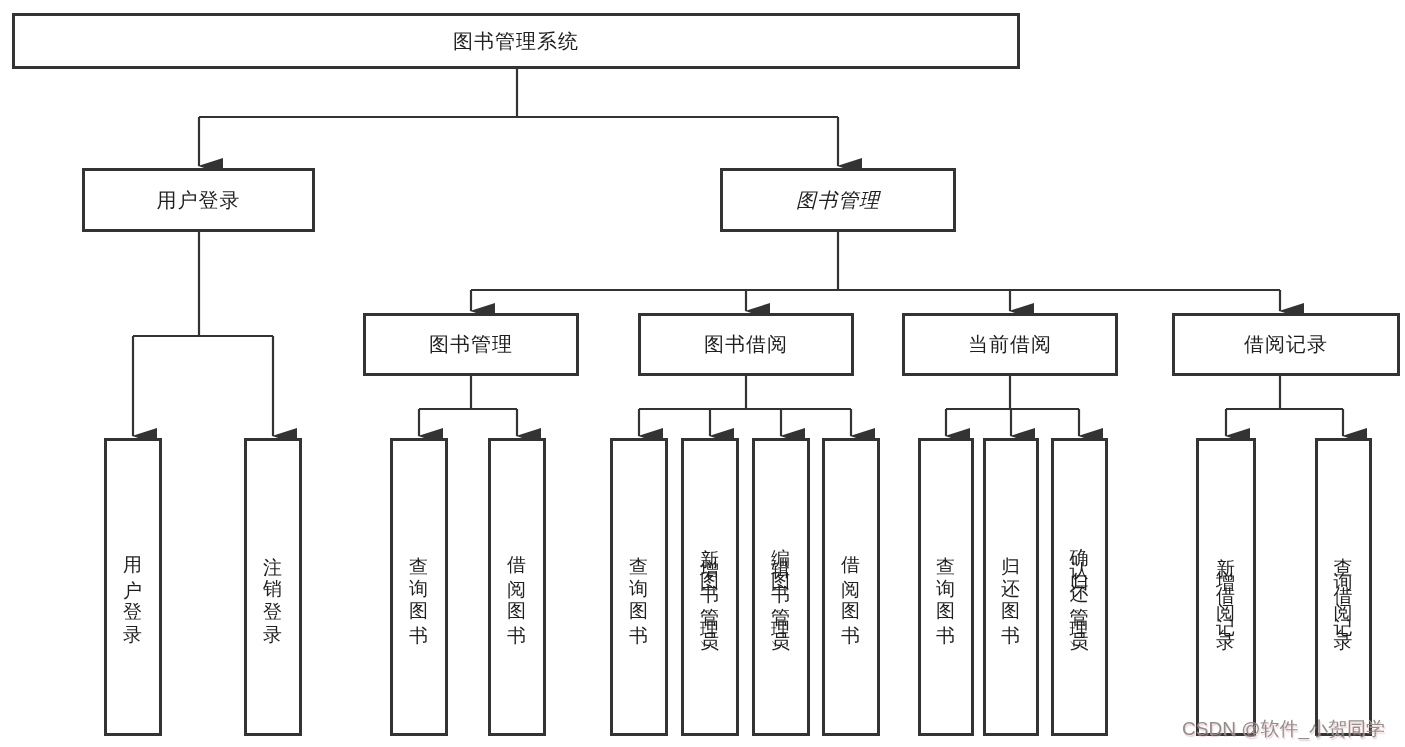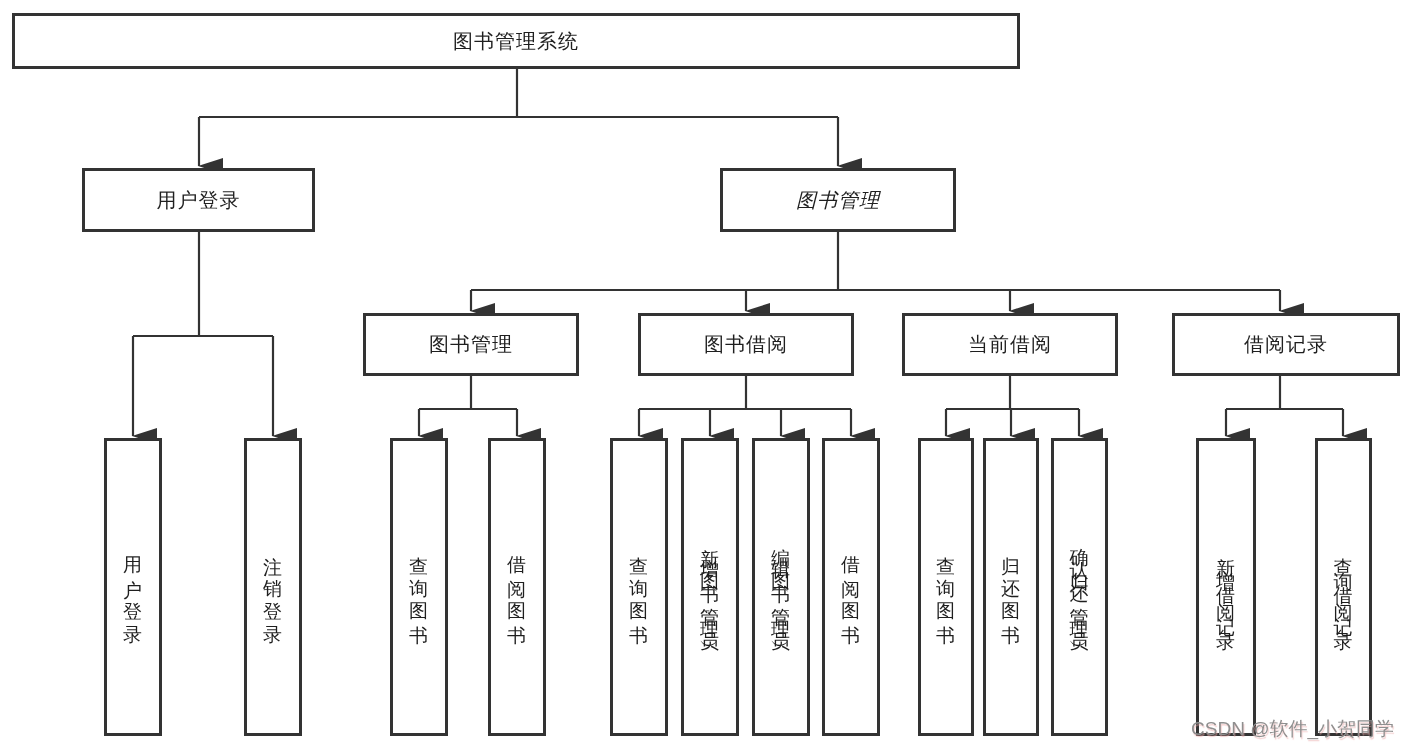--- a/index.html
+++ b/index.html
@@ -70,21 +70,21 @@
   .leaf-edit-book      { left: 752px; }
   .leaf-borrow-book-2  { left: 822px; }
   .leaf-query-book-3   { left: 918px; width: 56px; }
   .leaf-return-book    { left: 983px; width: 56px; }
   .leaf-confirm-return { left: 1051px; width: 57px; }
   .leaf-add-record     { left: 1196px; width: 60px; }
   .leaf-query-record   { left: 1315px; width: 57px; }
 
   .watermark {
     position: absolute;
-    right: 11px;
+    right: 20px;
     bottom: 5px;
     font-size: 19px;
     color: #8f8f8f;
     text-shadow: 1px 2px 1px rgba(235, 170, 170, 0.55);
     white-space: nowrap;
   }
 </style>
 </head>
 <body>
 

